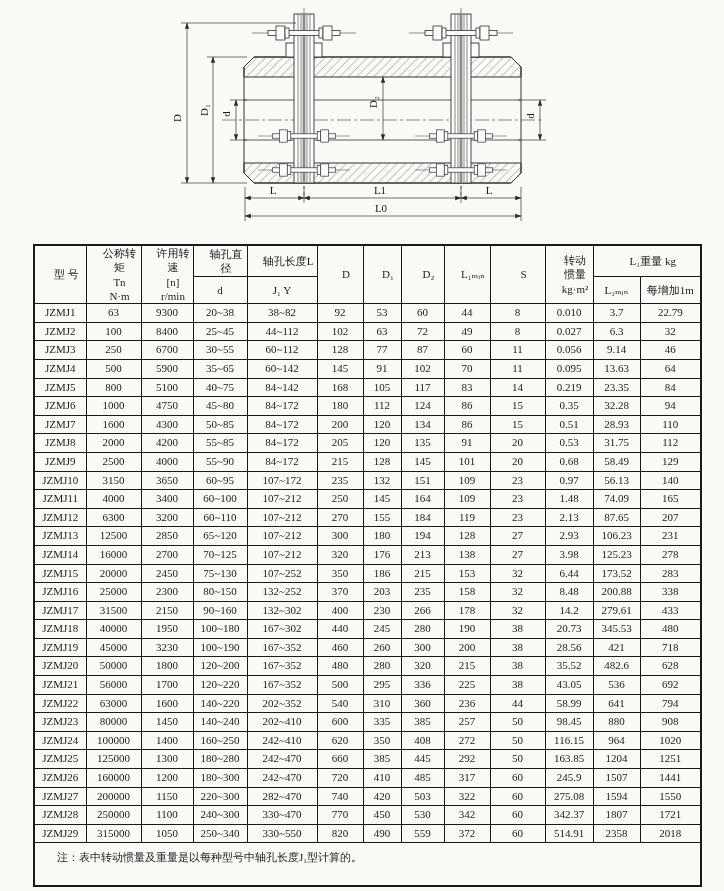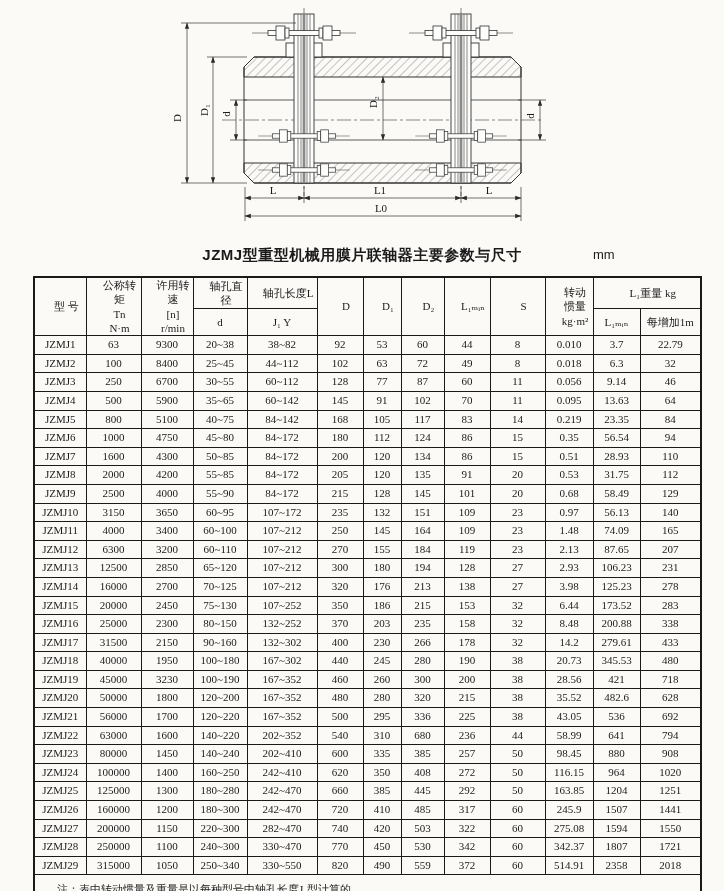--- a/index.html
+++ b/index.html
@@ -154,24 +154,20 @@
       <text x="377" y="102" transform="rotate(-90 377 102)">D₂</text>
       <text x="534" y="116" transform="rotate(-90 534 116)">d</text>
       <text x="273" y="194">L</text>
       <text x="380" y="194">L1</text>
       <text x="489" y="194">L</text>
       <text x="381" y="212">L0</text>
     </g>
   </svg>
   </div>
 
-  <div class="title-row">
-    <div class="doc-title">JZMJ型重型机械用膜片联轴器主要参数与尺寸</div>
-    <div class="unit-label">mm</div>
-  </div>
 
   <table class="spec">
     <colgroup>
       <col style="width:52px">
         <col style="width:55px">
         <col style="width:52px">
       <col style="width:54px">
         <col style="width:70px">
         <col style="width:46px">
       <col style="width:38px">
@@ -230,21 +226,21 @@
           <td>JZMJ2</td>
           <td>100</td>
           <td>8400</td>
           <td>25~45</td>
           <td>44~112</td>
           <td>102</td>
           <td>63</td>
           <td>72</td>
           <td>49</td>
           <td>8</td>
-          <td>0.018</td>
+          <td>0.027</td>
           <td>6.3</td>
           <td>32</td>
         </tr>
         <tr>
           <td>JZMJ3</td>
           <td>250</td>
           <td>6700</td>
           <td>30~55</td>
           <td>60~112</td>
           <td>128</td>
@@ -291,21 +287,21 @@
           <td>1000</td>
           <td>4750</td>
           <td>45~80</td>
           <td>84~172</td>
           <td>180</td>
           <td>112</td>
           <td>124</td>
           <td>86</td>
           <td>15</td>
           <td>0.35</td>
-          <td>56.54</td>
+          <td>32.28</td>
           <td>94</td>
         </tr>
         <tr>
           <td>JZMJ7</td>
           <td>1600</td>
           <td>4300</td>
           <td>50~85</td>
           <td>84~172</td>
           <td>200</td>
           <td>120</td>
@@ -527,21 +523,21 @@
           <td>692</td>
         </tr>
         <tr>
           <td>JZMJ22</td>
           <td>63000</td>
           <td>1600</td>
           <td>140~220</td>
           <td>202~352</td>
           <td>540</td>
           <td>310</td>
-          <td>680</td>
+          <td>360</td>
           <td>236</td>
           <td>44</td>
           <td>58.99</td>
           <td>641</td>
           <td>794</td>
         </tr>
         <tr>
           <td>JZMJ23</td>
           <td>80000</td>
           <td>1450</td>

